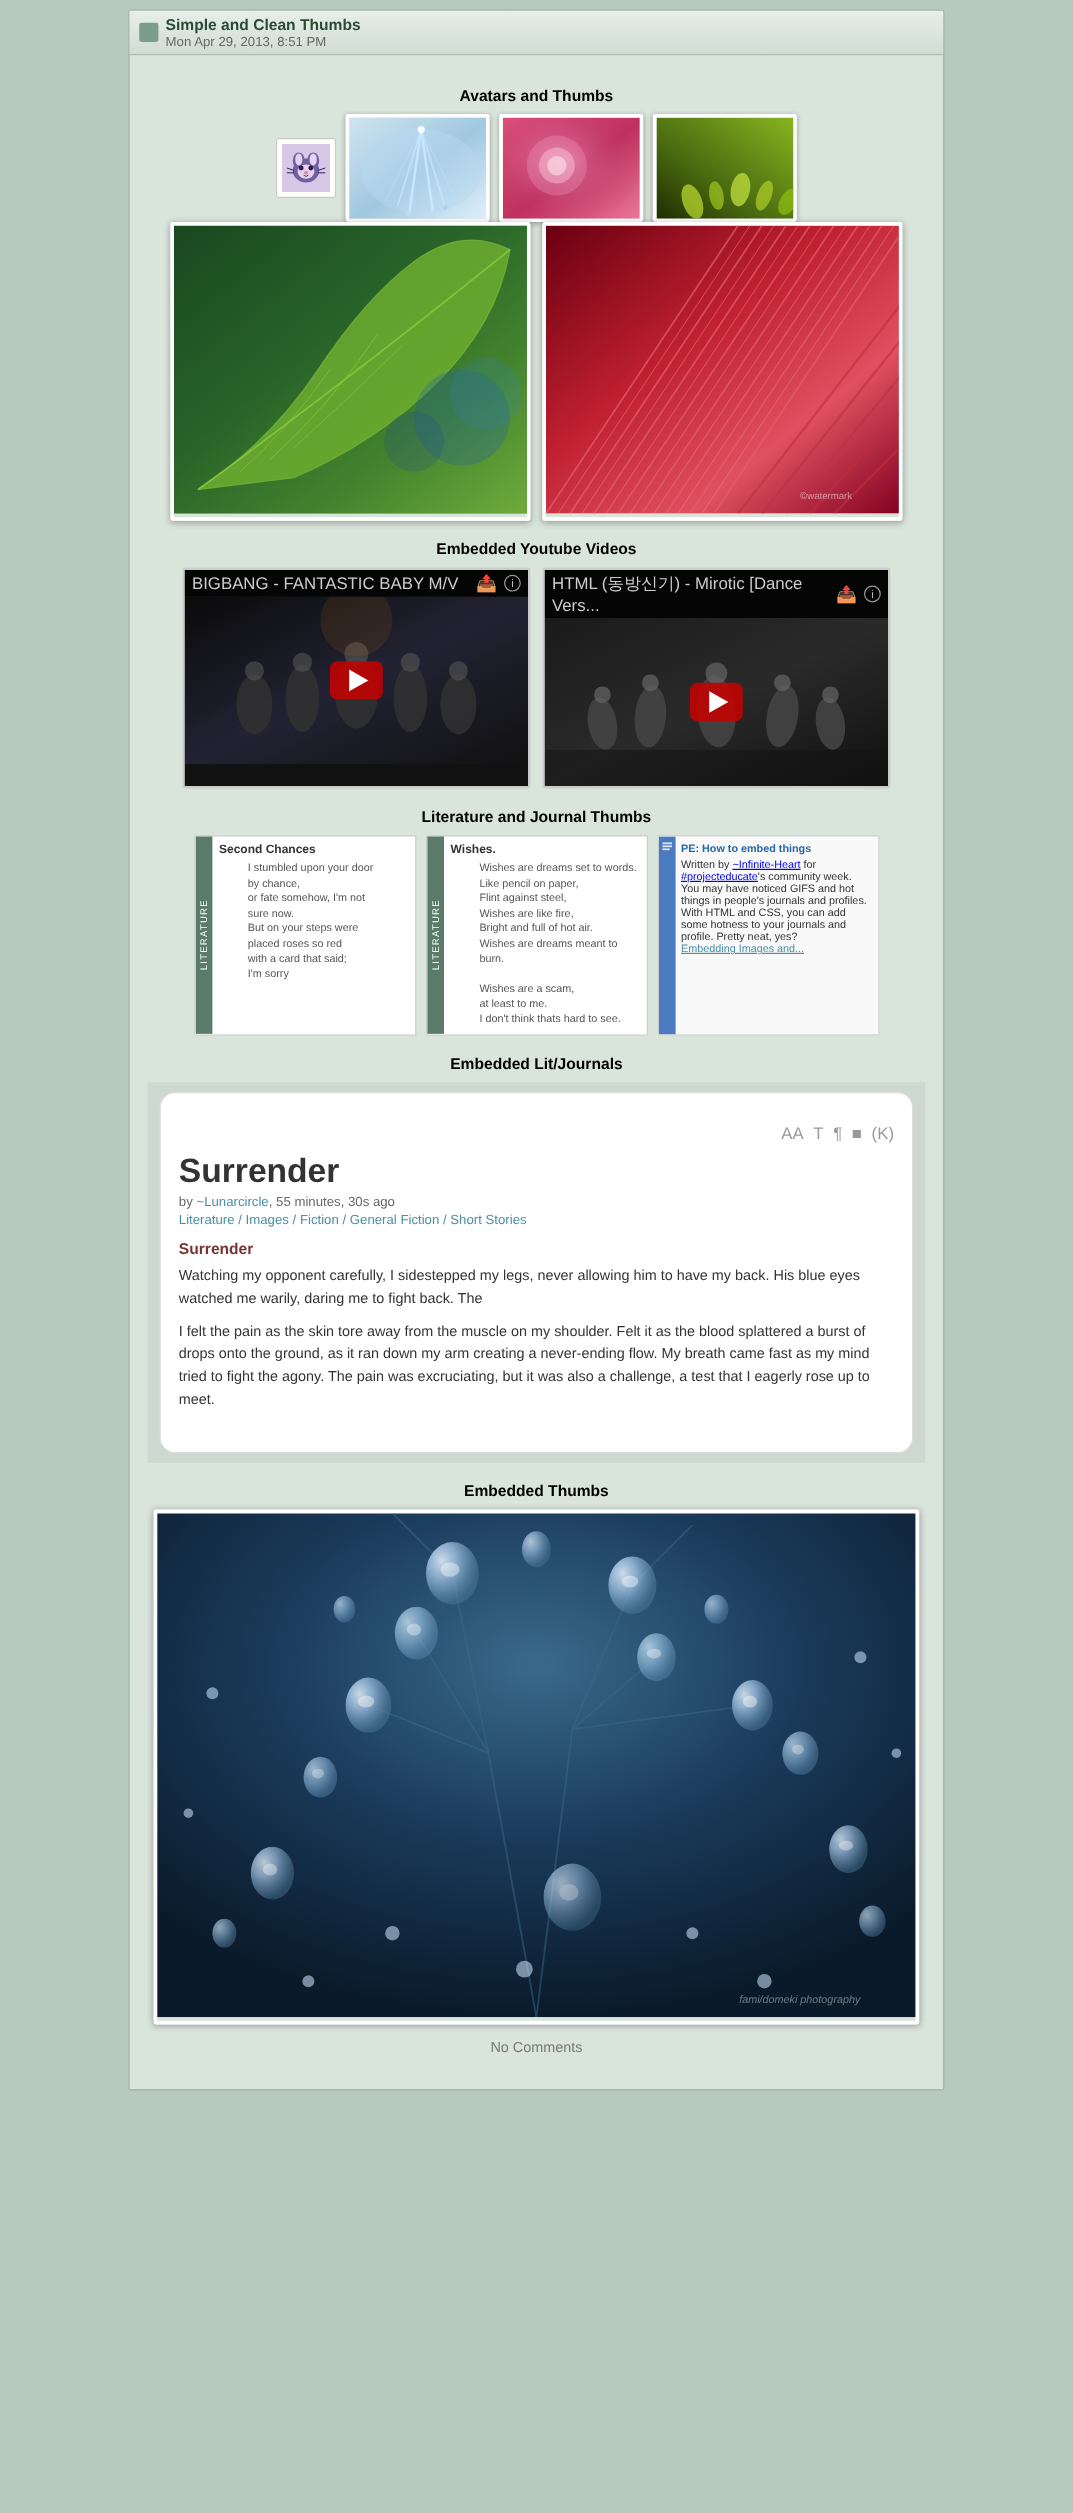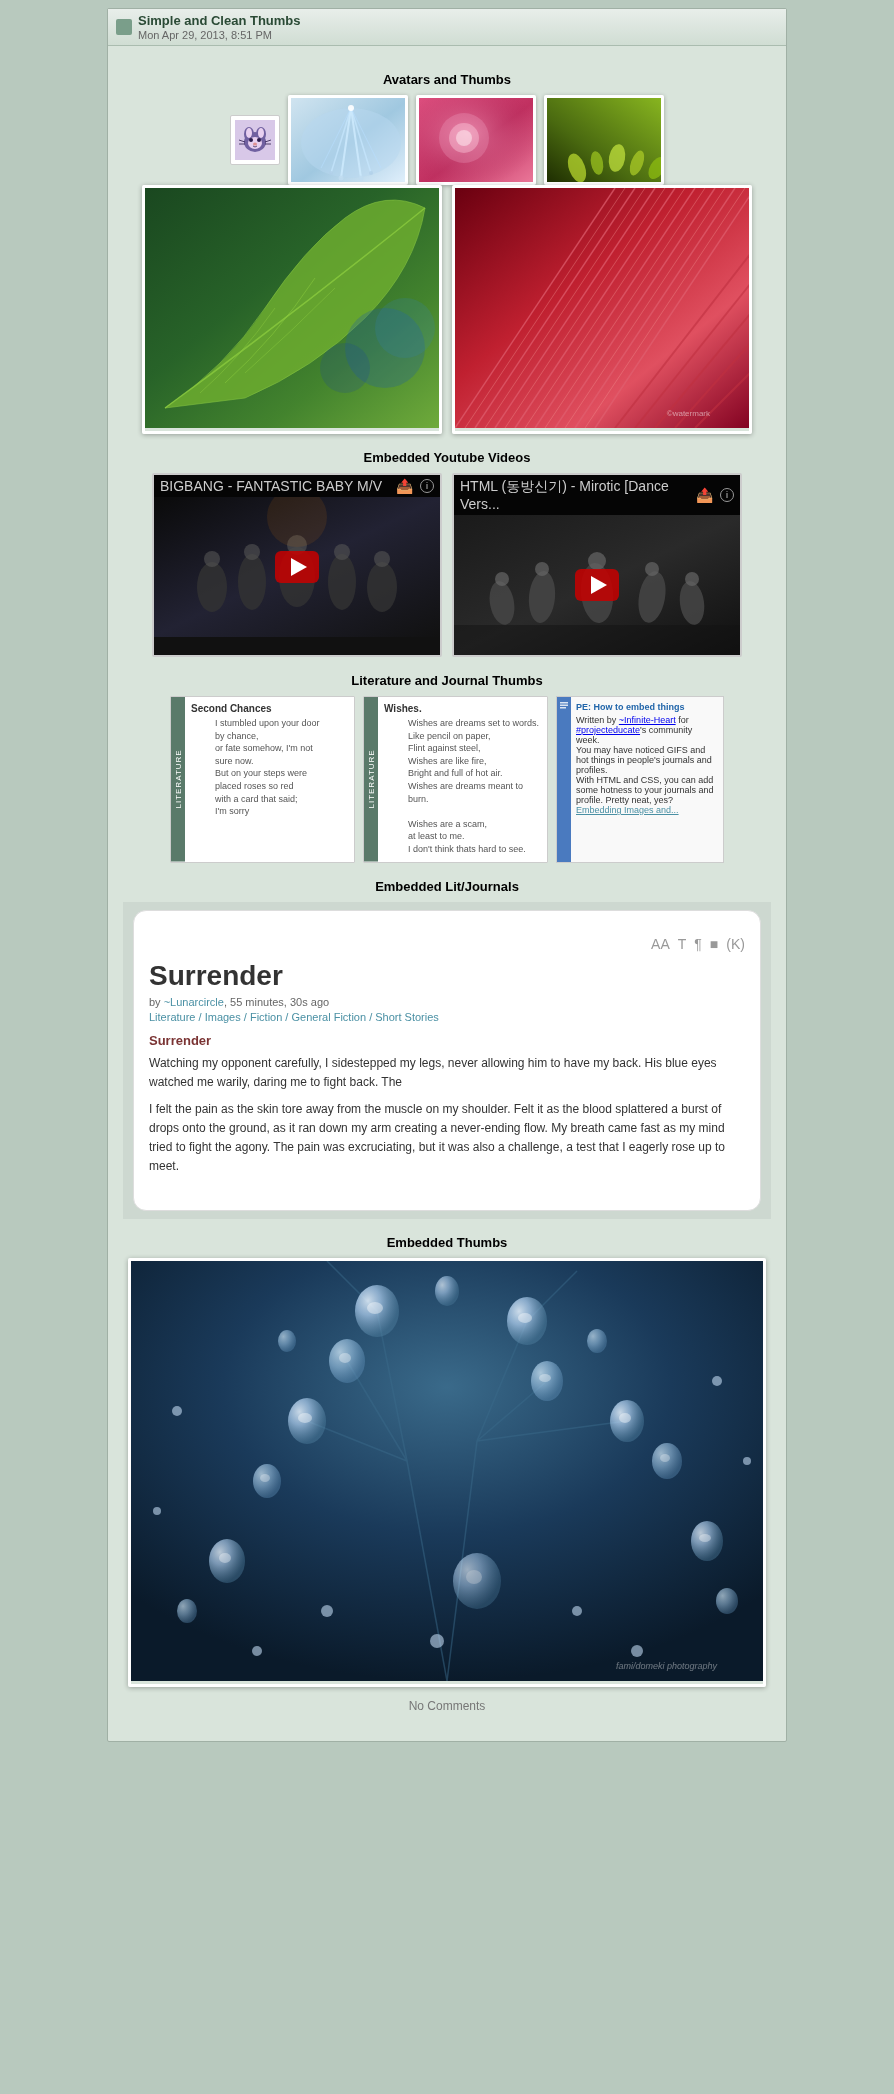--- a/index.html
+++ b/index.html
@@ -175,21 +175,21 @@
       margin-bottom: 3px;
       color: #333;
     }
     .lit-content p {
       font-size: 9px;
       line-height: 1.4;
       color: #555;
       margin-left: 24px;
     }
     .lit-thumb-pe {
-      width: 168px;
+      width: 185px;
       min-height: 120px;
       border: 1px solid #ccc;
       background: #f9f9f9;
       font-size: 9px;
       overflow: hidden;
       display: flex;
     }
     .lit-pe-icon {
       width: 14px;
       background: #4a7abf;

